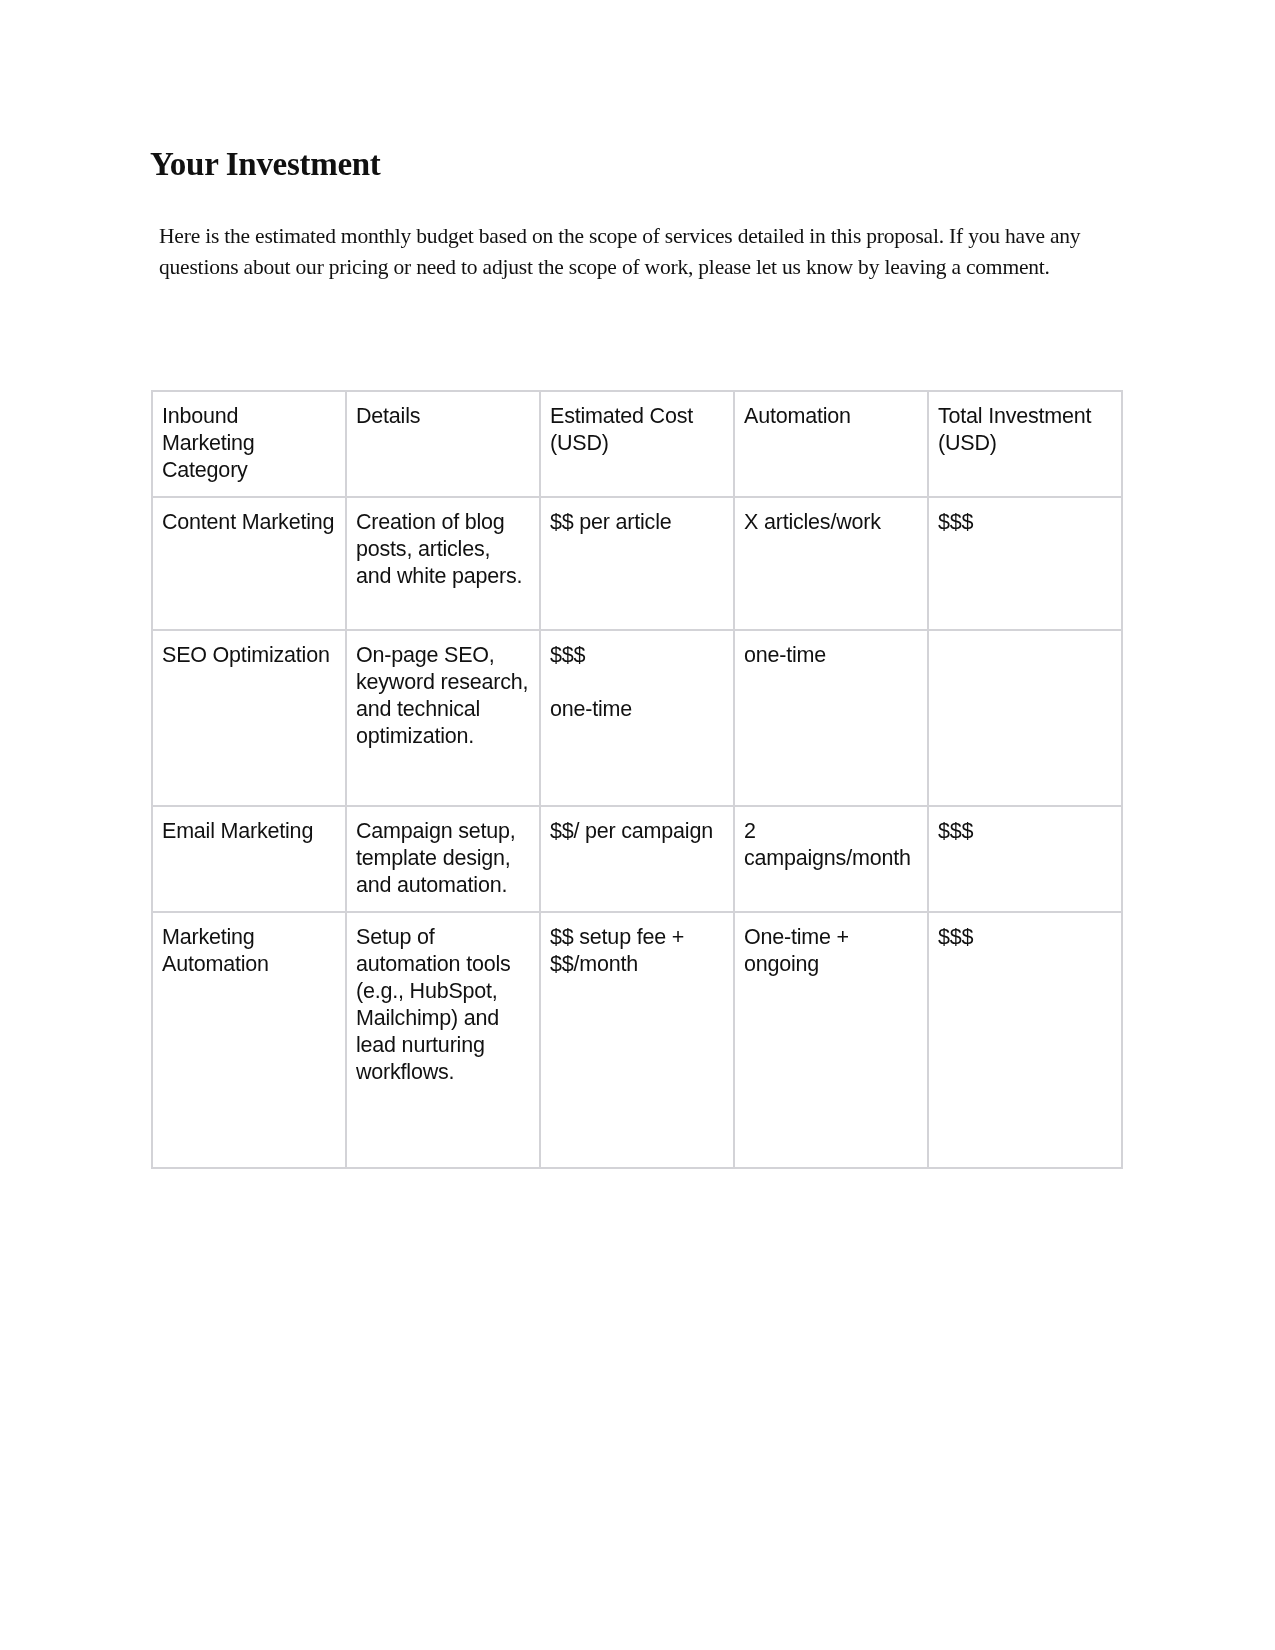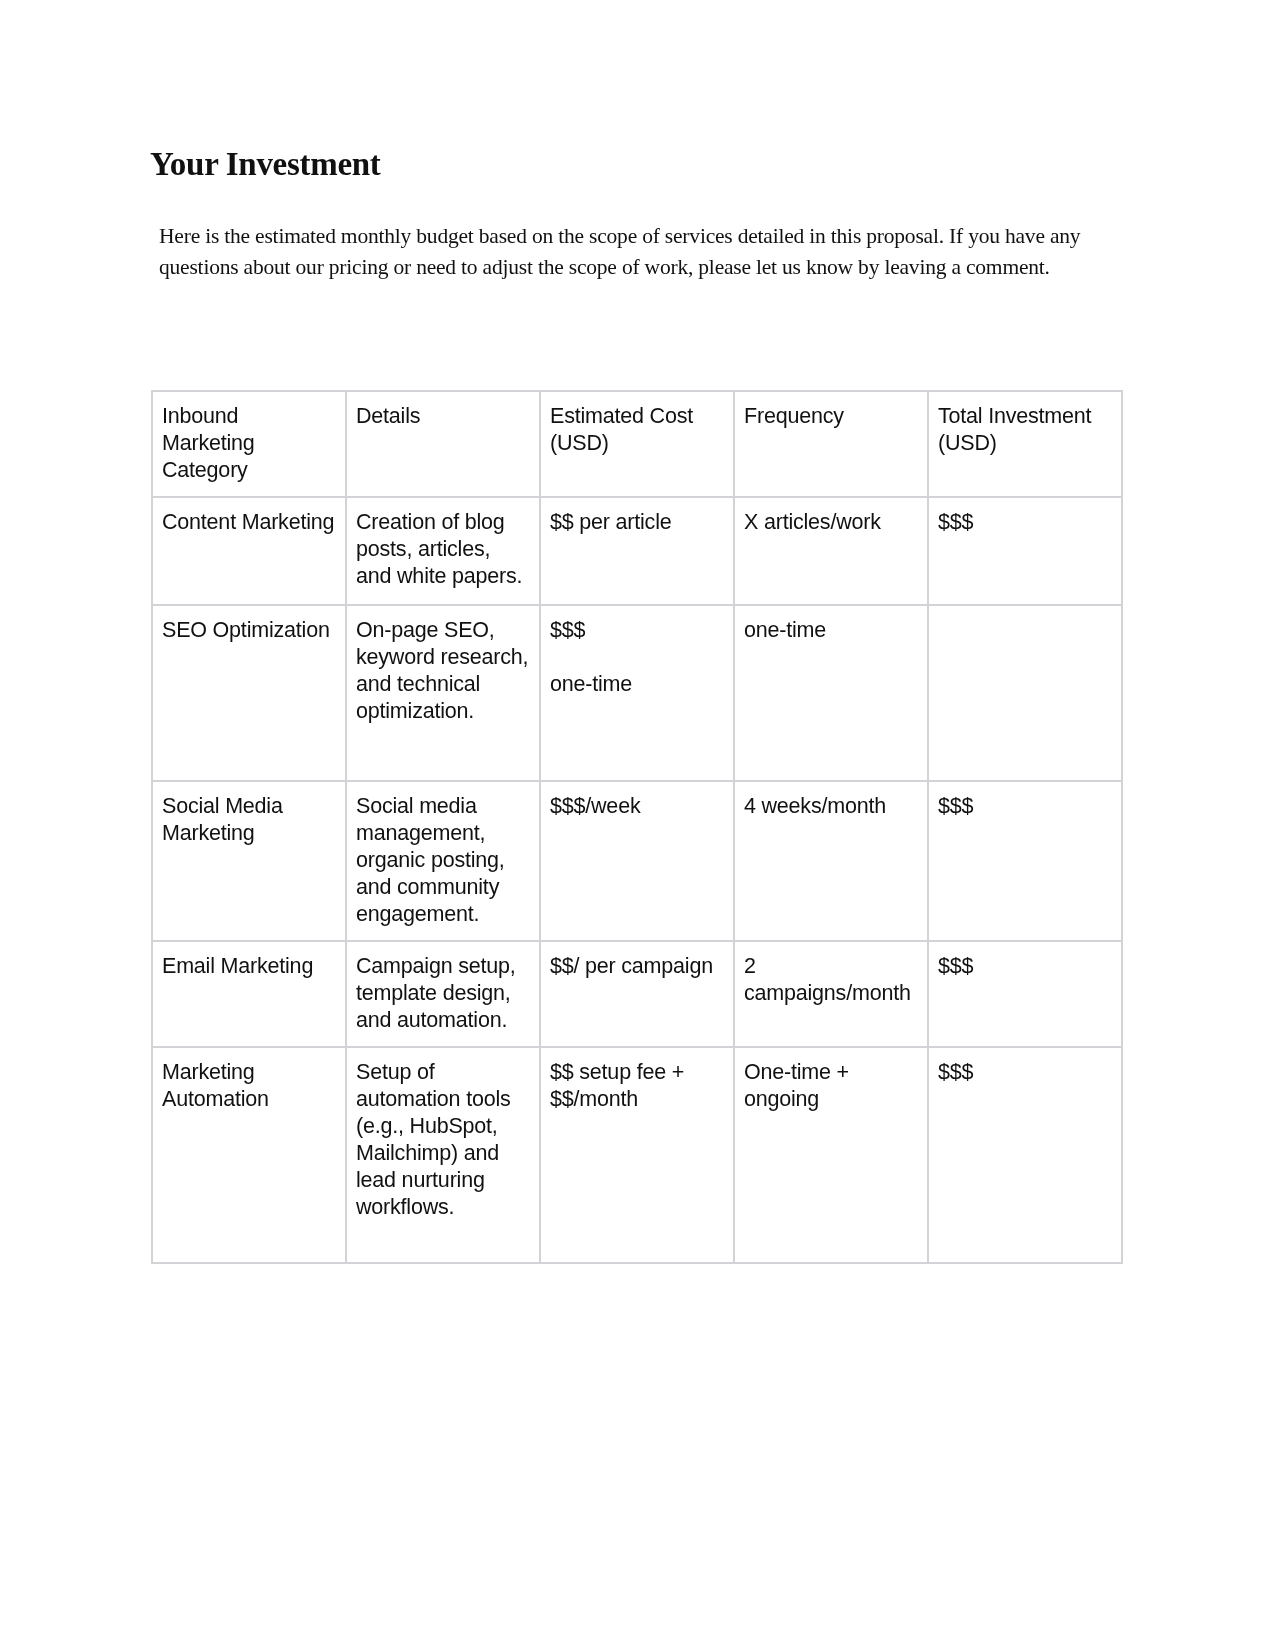--- a/index.html
+++ b/index.html
@@ -27,56 +27,49 @@
       <col>
       <col>
       <col>
       <col>
     </colgroup>
   <tbody>
     <tr style="height:100px">
       <td>Inbound Marketing Category</td>
       <td>Details</td>
       <td>Estimated Cost (USD)</td>
-      <td>Frequency</td>
+      <td>Automation</td>
       <td>Total Investment (USD)</td>
     </tr>
-    <tr style="height:108px">
+    <tr style="height:133px">
       <td>Content Marketing</td>
       <td>Creation of blog posts, articles, and white papers.</td>
       <td>$$ per article</td>
       <td>X articles/work</td>
       <td>$$$</td>
     </tr>
     <tr style="height:176px">
       <td>SEO Optimization</td>
       <td>On-page SEO, keyword research, and technical optimization.</td>
       <td>
         <span class="cell-block">$$$</span>
         <span class="gap"></span>
         <span class="cell-block">one-time</span>
       </td>
       <td>one-time</td>
       <td></td>
     </tr>
-    <tr style="height:153px">
-      <td>Social Media Marketing</td>
-      <td>Social media management, organic posting, and community engagement.</td>
-      <td>$$$/week</td>
-      <td>4 weeks/month</td>
-      <td>$$$</td>
-    </tr>
     <tr style="height:101px">
       <td>Email Marketing</td>
       <td>Campaign setup, template design, and automation.</td>
       <td>$$/ per campaign</td>
       <td>2 campaigns/month</td>
       <td>$$$</td>
     </tr>
-    <tr style="height:216px">
+    <tr style="height:256px">
       <td>Marketing Automation</td>
       <td>Setup of automation tools (e.g., HubSpot, Mailchimp) and lead nurturing workflows.</td>
       <td>$$ setup fee + $$/month</td>
       <td>One-time + ongoing</td>
       <td>$$$</td>
     </tr>
   </tbody>
 </table>
 
 </body></html>

